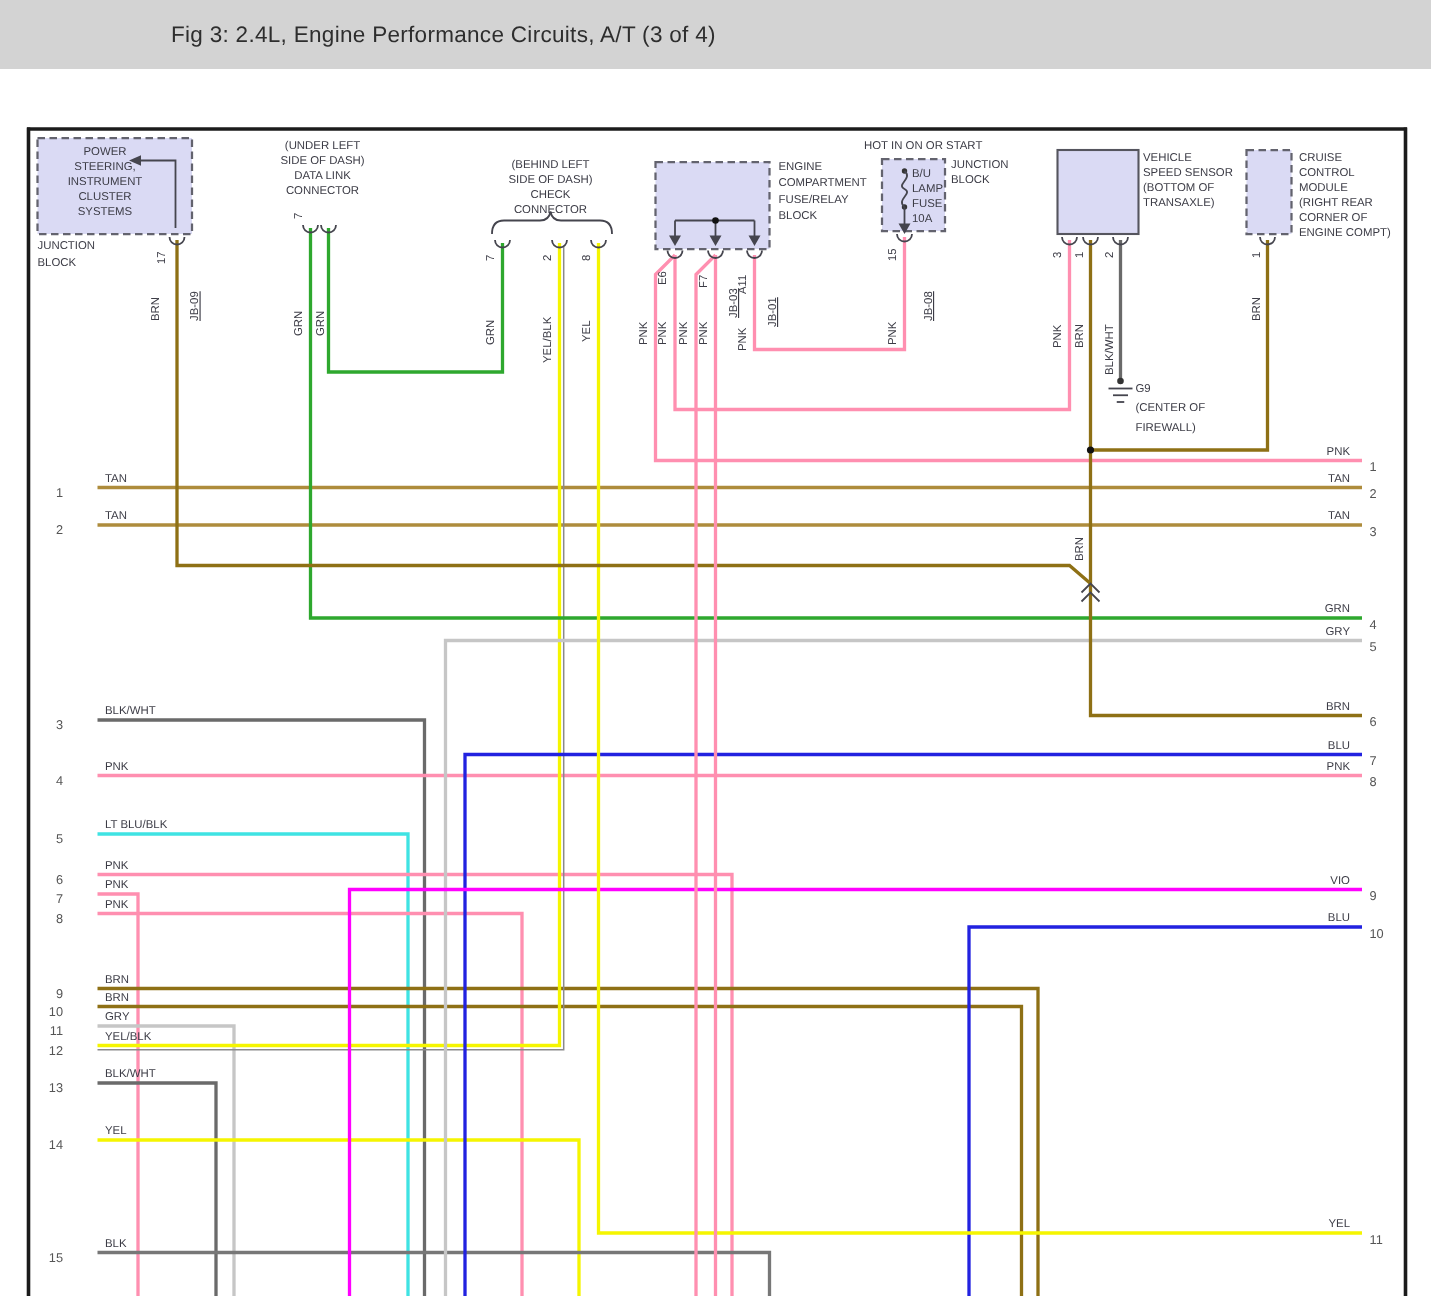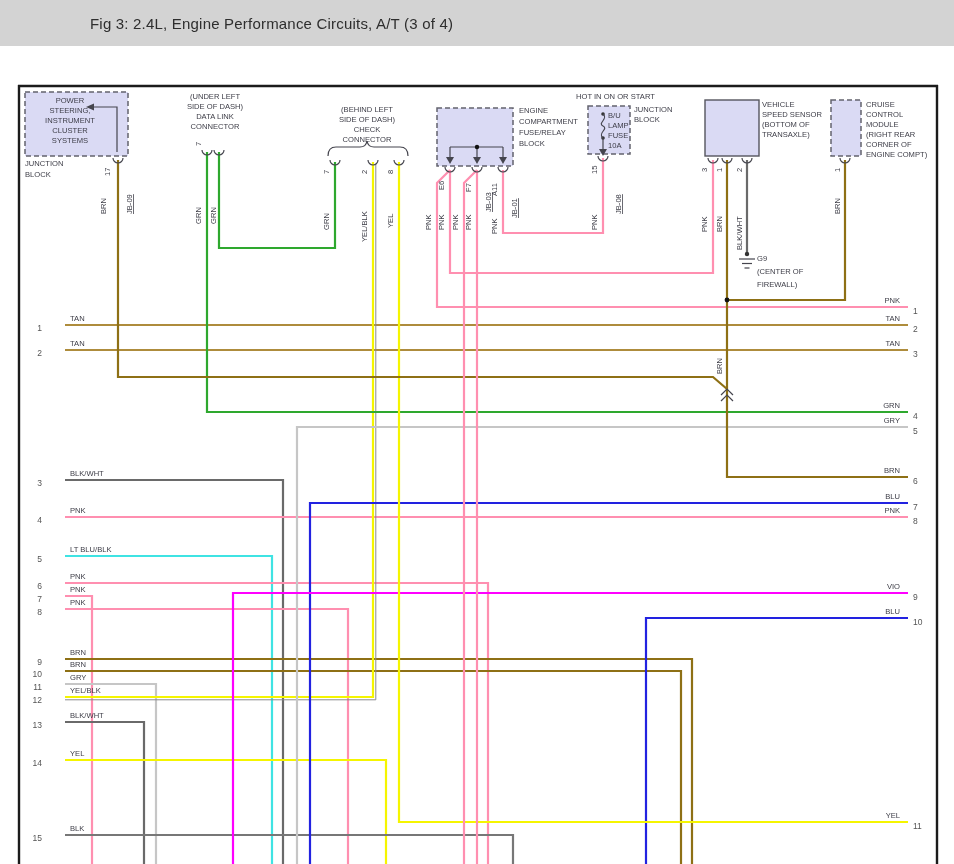--- a/index.html
+++ b/index.html
@@ -1,18 +1,18 @@
 <!DOCTYPE html>
 <html><head>
 <meta charset="utf-8">
 <style>
   html,body{margin:0;padding:0;background:#ffffff;width:954px;height:864px;overflow:hidden}
   .stage{position:relative;width:954px;height:864px;font-family:"Liberation Sans",sans-serif}
   .titlebar{position:absolute;left:0;top:0;width:954px;height:46px;background:#d3d3d3;display:flex;align-items:center}
-  .titlebar span{margin-left:90px;font-size:15px;color:#2e2e2e;letter-spacing:.2px}
+  .titlebar span{margin-left:114px;font-size:15px;color:#2e2e2e;letter-spacing:.2px}
   svg{position:absolute;left:0;top:0}
   text{font-family:"Liberation Sans",sans-serif;fill:#3c3c46}
   .lbl{font-size:7.6px}
   .rot{font-size:7.6px}
   .num{font-size:8.5px;fill:#555}
   .u{text-decoration:underline}
   .w{fill:none;stroke-width:2.2}
   .w1{fill:none;stroke-width:1}
   .thin{stroke:#45454e;stroke-width:1.2;fill:none}
   .dash{stroke:#63636e;stroke-width:1.5;stroke-dasharray:5 3}

